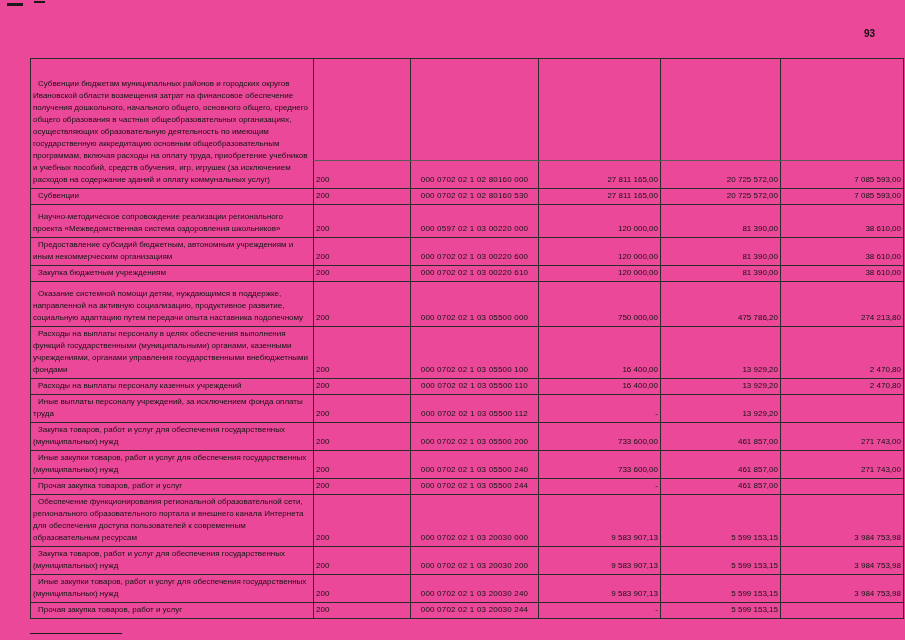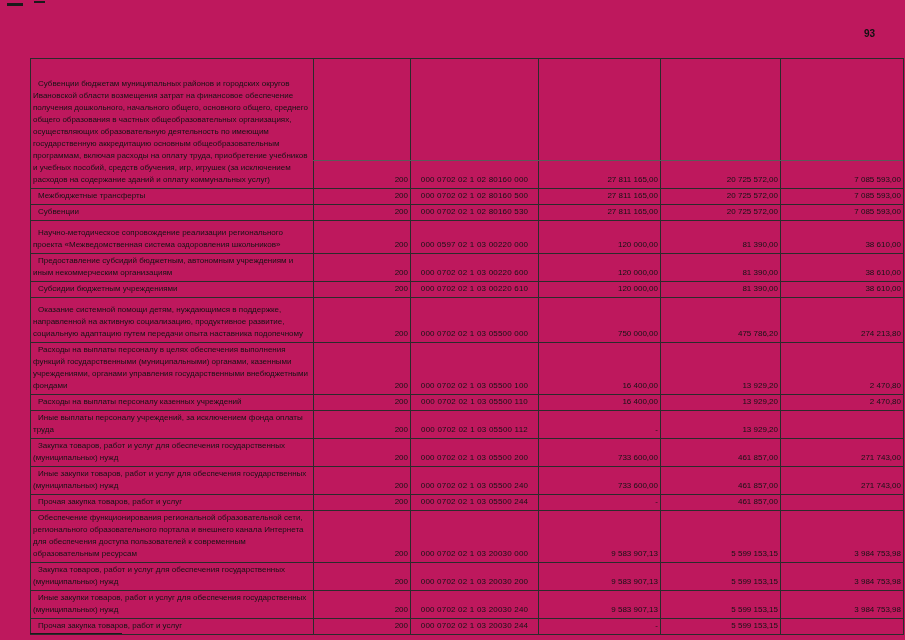--- a/index.html
+++ b/index.html
@@ -1,37 +1,37 @@
 <!DOCTYPE html>
 <html><head>
 <meta charset="utf-8">
 <style>
   * { margin:0; padding:0; box-sizing:border-box; }
   html,body { background:#d9d9d9; font-family:"Liberation Sans", sans-serif; }
   .page {
     position:relative; width:905px; height:640px;
-    background:#be185d; overflow:hidden;
+    background:#ec4899; overflow:hidden;
     box-shadow:0 0 4px rgba(0,0,0,.4);
   }
   .pageno {
     position:absolute; top:28px; right:30px;
     font-size:10px; color:#111; font-weight:bold;
   }
   table.budget {
     position:absolute; left:30px; top:58px; width:873px;
     border-collapse:collapse; table-layout:fixed;
   }
   table.budget td {
     border:1px solid #2b2b2b;
     font-size:8px; line-height:12px; color:#141414;
     vertical-align:bottom; padding:1px 2px 2px 2px;
     overflow:hidden;
   }
   td.name { text-align:left; padding-left:4px; padding-right:4px; text-indent:5px; }
-  td.code { text-align:right; white-space:nowrap; }
+  td.code { text-align:left; white-space:nowrap; }
   td.kbk  { text-align:center; white-space:nowrap; letter-spacing:.2px; }
   td.amt  { text-align:right; padding-right:4px; white-space:nowrap; }
   
   .artifact { position:absolute; background:#1a1a1a; }
   .a-top1 { left:7px; top:3px; width:16px; height:3px; }
   .a-top2 { left:34px; top:1px; width:11px; height:2px; }
   .a-inner-line { left:313px; top:160px; width:590px; height:1px; background:#5a5a5a; }
   .a-bottom { left:30px; top:633px; width:92px; height:1px; }
 </style>
 </head>
@@ -55,28 +55,20 @@
     </colgroup>
     <tbody>
         <tr style="height: 130px; margin-top: 27px;">
           <td class="name">Субвенции бюджетам муниципальных районов и городских округов Ивановской области возмещения затрат на финансовое обеспечение получения дошкольного, начального общего, основного общего, среднего общего образования в частных общеобразовательных организациях, осуществляющих образовательную деятельность по имеющим государственную аккредитацию основным общеобразовательным программам, включая расходы на оплату труда, приобретение учебников и учебных пособий, средств обучения, игр, игрушек (за исключением расходов на содержание зданий и оплату коммунальных услуг)</td>
           <td class="code">200</td>
           <td class="kbk">000 0702 02 1 02 80160 000</td>
           <td class="amt">27 811 165,00</td>
           <td class="amt">20 725 572,00</td>
           <td class="amt">7 085 593,00</td>
         </tr>
-        <tr style="height: 15px;">
-          <td class="name">Межбюджетные трансферты</td>
-          <td class="code">200</td>
-          <td class="kbk">000 0702 02 1 02 80160 500</td>
-          <td class="amt">27 811 165,00</td>
-          <td class="amt">20 725 572,00</td>
-          <td class="amt">7 085 593,00</td>
-        </tr>
         <tr style="height: 15px; margin-left: 13px;">
           <td class="name">Субвенции</td>
           <td class="code">200</td>
           <td class="kbk">000 0702 02 1 02 80160 530</td>
           <td class="amt">27 811 165,00</td>
           <td class="amt">20 725 572,00</td>
           <td class="amt">7 085 593,00</td>
         </tr>
         <tr style="height: 33px;">
           <td class="name">Научно-методическое сопровождение реализации регионального проекта «Межведомственная система оздоровления школьников»</td>
@@ -88,21 +80,21 @@
         </tr>
         <tr style="height: 27px; padding-left: 28px;">
           <td class="name">Предоставление субсидий бюджетным, автономным учреждениям и иным некоммерческим организациям</td>
           <td class="code">200</td>
           <td class="kbk">000 0702 02 1 03 00220 600</td>
           <td class="amt">120 000,00</td>
           <td class="amt">81 390,00</td>
           <td class="amt">38 610,00</td>
         </tr>
         <tr style="height: 14px;">
-          <td class="name">Субсидии бюджетным учреждениями</td>
+          <td class="name">Закупка бюджетным учреждениям</td>
           <td class="code">200</td>
           <td class="kbk">000 0702 02 1 03 00220 610</td>
           <td class="amt">120 000,00</td>
           <td class="amt">81 390,00</td>
           <td class="amt">38 610,00</td>
         </tr>
         <tr style="height: 45px; padding-left: 12px;">
           <td class="name">Оказание системной помощи детям, нуждающимся в поддержке, направленной на активную социализацию, продуктивное развитие, социальную адаптацию путем передачи опыта наставника подопечному</td>
           <td class="code">200</td>
           <td class="kbk">000 0702 02 1 03 05500 000</td>

